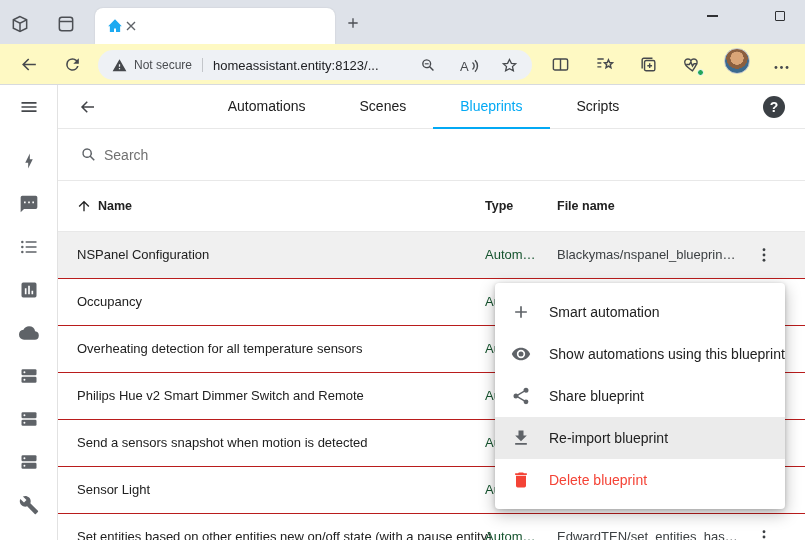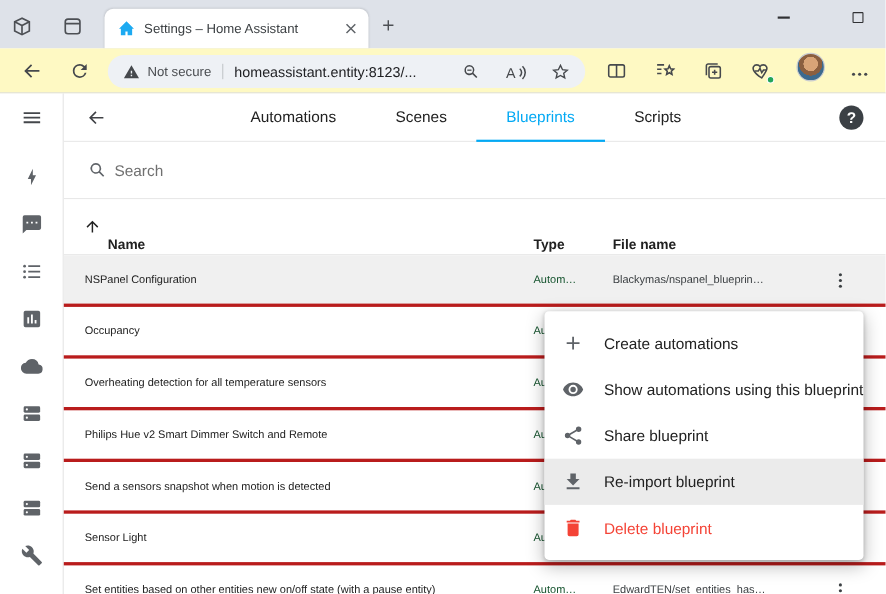--- a/index.html
+++ b/index.html
@@ -43,24 +43,24 @@
   .ha-tab.active { color:#03a9f4; border-bottom-color:#03a9f4; font-weight:500; }
   #help-btn { position:absolute; right:20px; top:11px; width:22px; height:22px; border-radius:50%; background:#3b4045;
     color:#fff; font-size:14px; font-weight:700; display:flex; align-items:center; justify-content:center; cursor:pointer; }
 
   #search-row { position:relative; height:52px; border-bottom:1px solid #e8e8e8; display:flex; align-items:center; padding-left:22px; }
   #search-row .sicon { width:18px; height:18px; color:#5f6368; }
   #search-input { border:none; outline:none; font-size:14px; color:#212121; margin-left:6px; width:400px; background:transparent; font-family:"Liberation Sans",sans-serif; }
   #search-input::placeholder { color:#707070; }
 
   #thead { position:relative; height:51px; border-bottom:1px solid #e8e8e8; font-size:12.5px; font-weight:700; color:#212121; }
-  #thead .cell { position:absolute; top:16px; line-height:51px; }
+  #thead .cell { position:absolute; top:0; line-height:51px; }
   #sort-arrow { position:absolute; left:18px; top:17px; width:16px; height:16px; color:#212121; cursor:pointer; }
 
-  .row { position:relative; height:47px; border-bottom:3px solid #b91c1c; font-size:10px; color:#212121; cursor:pointer; }
+  .row { position:relative; height:47px; border-bottom:1px solid #b91c1c; font-size:13px; color:#212121; cursor:pointer; }
   .row.selected { background:#f0f0f0; }
   .row .cell { position:absolute; top:0; line-height:46px; white-space:nowrap; }
   .c-name { left:19px; }
   .c-type { left:427px; color:#14532d; }
   .c-file { left:499px; color:#3c4043; }
   .kebab { position:absolute; left:694px; top:11px; width:24px; height:24px; color:#3c4043; cursor:pointer; display:flex; align-items:center; justify-content:center; }
 
   
   #context-menu { position:absolute; left:495px; top:283px; width:290px; background:#fff; border-radius:4px;
     padding:8px 0; box-shadow:0 5px 16px rgba(0,0,0,.28), 0 1px 4px rgba(0,0,0,.18); z-index:50; }
@@ -87,21 +87,20 @@
         <path d="M4 9h16"></path>
       </svg>
   </span>
 
   <div id="browser-tab">
     <span style="width:16px;height:16px;flex:none;">
       <svg viewBox="0 0 24 24" fill="#1daaf1">
           <path d="M12 2 1.8 12.2h2.5V21h6.2v-5.2h3V21h6.2v-8.8h2.5L12 2z"></path>
         </svg>
     </span>
-    <span class="title">Settings – Home Assistant</span>
     <span class="tab-close">
       <svg viewBox="0 0 24 24" fill="none" stroke="currentColor" stroke-width="2">
           <path d="M6 6l12 12M18 6 6 18"></path>
         </svg>
     </span>
   </div>
 
   <span id="new-tab">
     <svg viewBox="0 0 24 24" fill="none" stroke="currentColor" stroke-width="2">
         <path d="M12 5v14M5 12h14"></path>
@@ -380,21 +379,21 @@
   </div>
 </div>
 
 <div id="context-menu">
   <div class="menu-item">
     <span class="mi-icon">
       <svg viewBox="0 0 24 24" fill="currentColor">
           <path d="M19 13h-6v6h-2v-6H5v-2h6V5h2v6h6v2z"></path>
         </svg>
     </span>
-    <span class="mi-label">Create automations</span>
+    <span class="mi-label">Smart automation</span>
   </div>
   <div class="menu-item">
     <span class="mi-icon">
       <svg viewBox="0 0 24 24" fill="currentColor">
           <path d="M12 4.5C7 4.5 2.73 7.61 1 12c1.73 4.39 6 7.5 11 7.5s9.27-3.11 11-7.5c-1.73-4.39-6-7.5-11-7.5zM12 17a5 5 0 1 1 0-10 5 5 0 0 1 0 10zm0-8a3 3 0 1 0 0 6 3 3 0 0 0 0-6z"></path>
         </svg>
     </span>
     <span class="mi-label">Show automations using this blueprint</span>
   </div>
   <div class="menu-item">

